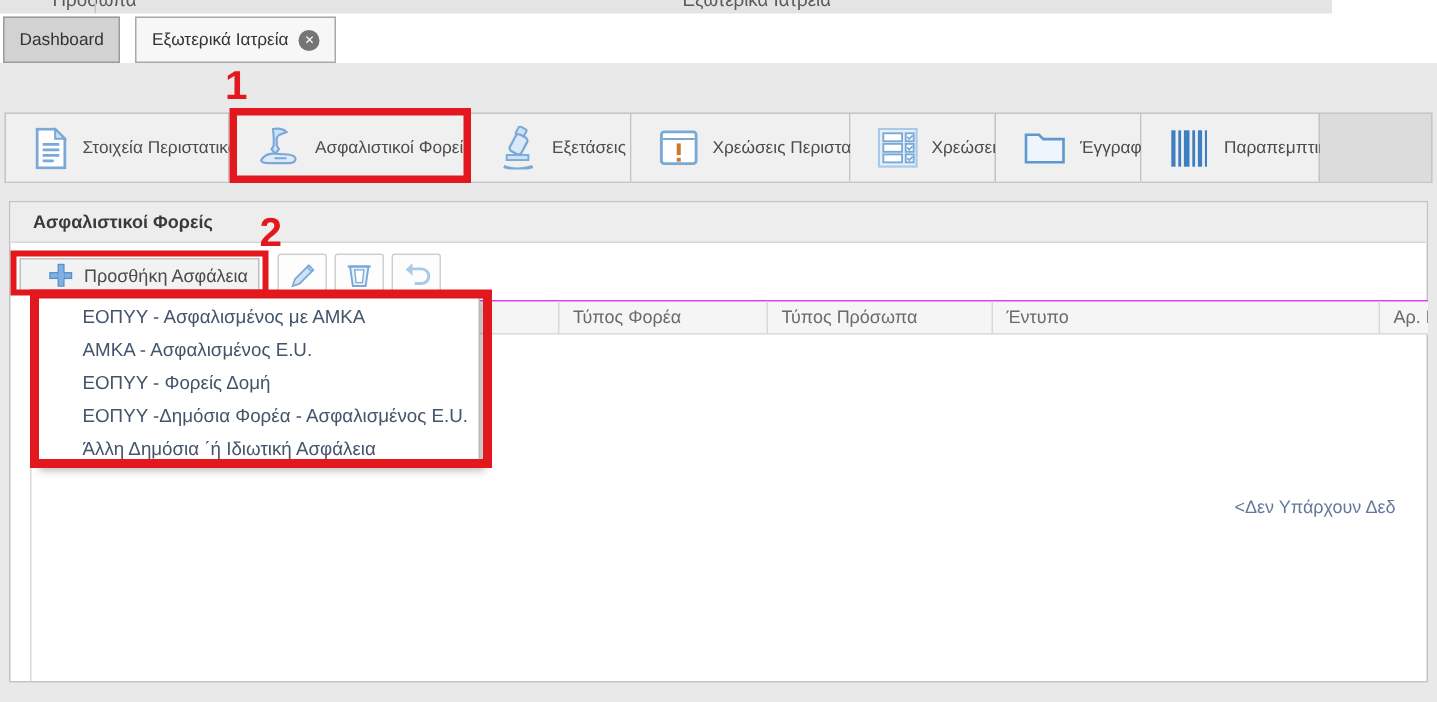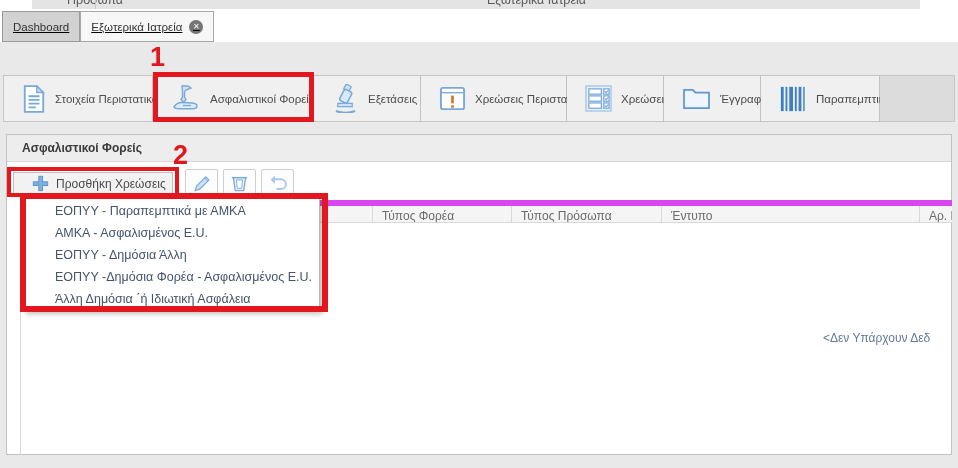--- a/index.html
+++ b/index.html
@@ -3,28 +3,28 @@
 <meta charset="utf-8">
 <style>
   html,body{margin:0;padding:0;}
   body{
     width:958px;height:468px;position:relative;overflow:hidden;
     background:#ffffff;
     font-family:"Liberation Sans","DejaVu Sans",sans-serif;
     -webkit-font-smoothing:antialiased;
   }
   
-  .top-strip{position:absolute;left:0;top:0;width:888px;height:9px;background:#e4e4e4;overflow:hidden;margin-left:32px;}
+  .top-strip{position:absolute;left:0;top:0;width:888px;height:9px;background:#e4e4e4;overflow:hidden;}
   .top-strip span{position:absolute;top:-7px;font-size:12.5px;color:#5a5a5a;white-space:nowrap;}
   .ts-left{left:35px;}
   .ts-center{left:455px;}
   .ts-right{left:920px;}
   .ts-div{position:absolute;top:0;width:1px;height:9px;background:#c6c6c6;}
   
-  .tab-bar{position:absolute;left:2px;top:11px;height:31px;display:flex;gap:0;z-index:2;text-decoration:underline;}
+  .tab-bar{position:absolute;left:2px;top:11px;height:31px;display:flex;gap:10px;z-index:2;}
   .tab{
     box-sizing:border-box;height:31px;padding:0 10px;display:flex;align-items:center;gap:7px;
     background:#d2d2d2;border:1px solid #9b9b9b;font-size:11.5px;color:#333;cursor:default;
   }
   .tab.active{background:#f7f7f7;border-color:#a8a8a8;}
   .tab-close{
     width:14px;height:14px;border-radius:50%;background:#757575;color:#fff;
     font-size:8px;line-height:14px;text-align:center;font-weight:bold;
   }
   
@@ -56,21 +56,21 @@
     padding-left:18px;font-size:12px;color:#4a4a4a;cursor:default;
   }
   .mini-btn{
     position:absolute;top:34px;width:33px;height:27px;box-sizing:border-box;
     background:#fdfdfd;border:1px solid #cfcfcf;border-radius:2px;
     display:flex;align-items:center;justify-content:center;cursor:default;
   }
   
   .grid-header{
     position:absolute;left:13px;top:65px;width:932px;height:23px;box-sizing:border-box;
-    background:#f5f5f5;border-top:6px solid #d946ef;border-bottom:1px solid #d9d9d9;
+    background:#f5f5f5;border-top:1px solid #d946ef;border-bottom:1px solid #d9d9d9;
     display:flex;font-size:12px;color:#6a6a6a;
   }
   .gh-cell{box-sizing:border-box;padding-left:9px;line-height:21px;border-left:1px solid #d9d9d9;overflow:hidden;white-space:nowrap;}
   .gh-cell:first-child{border-left:none;}
   .grid-left-line{position:absolute;left:13px;top:65px;width:1px;height:254px;background:#d9d9d9;}
   .empty-text{
     position:absolute;left:816px;top:196px;font-size:12px;color:#64789b;white-space:nowrap;
   }
   
   .dropdown{
@@ -183,21 +183,21 @@
 
 <div class="panel">
   <div class="panel-header">Ασφαλιστικοί Φορείς</div>
 
   <div class="add-btn">
     <svg width="17" height="17" viewBox="0 0 20 20">
       <rect x="1.5" y="8" width="17" height="4.5" fill="#7fb0e0" stroke="#5590cc" stroke-width="1"></rect>
       <rect x="8" y="1.5" width="4.5" height="17" fill="#7fb0e0" stroke="#5590cc" stroke-width="1"></rect>
       <rect x="8" y="8" width="4.5" height="4.5" fill="#7fb0e0"></rect>
     </svg>
-    <span>Προσθήκη Χρεώσεις</span>
+    <span>Προσθήκη Ασφάλεια</span>
   </div>
 
   <div class="mini-btn" style="left:178px">
     <svg width="20" height="20" viewBox="0 0 26 26">
       <path d="M4 23 l2 -6 L18 5 l4 4 -12 12 -6 2 z" fill="#cfe2f5" stroke="#7aa9d8" stroke-width="1.5"></path>
       <path d="M16.5 6.5 l4 4" stroke="#7aa9d8" stroke-width="1.3"></path>
     </svg>
   </div>
   <div class="mini-btn" style="left:216px">
     <svg width="19" height="20" viewBox="0 0 24 26">
@@ -219,23 +219,23 @@
     <div class="gh-cell" style="width:150px">Τύπος Πρόσωπα</div>
     <div class="gh-cell" style="width:258px">Έντυπο</div>
     <div class="gh-cell" style="flex:1">Αρ. Μη</div>
   </div>
   <div class="grid-left-line"></div>
 
   <div class="empty-text">&lt;Δεν Υπάρχουν Δεδ</div>
 </div>
 
 <div class="dropdown">
-  <div class="dd-item">ΕΟΠΥΥ - Παραπεμπτικά με ΑΜΚΑ</div>
+  <div class="dd-item">ΕΟΠΥΥ - Ασφαλισμένος με ΑΜΚΑ</div>
   <div class="dd-item">ΑΜΚΑ - Ασφαλισμένος E.U.</div>
-  <div class="dd-item">ΕΟΠΥΥ - Δημόσια Άλλη</div>
+  <div class="dd-item">ΕΟΠΥΥ - Φορείς Δομή</div>
   <div class="dd-item">ΕΟΠΥΥ -Δημόσια Φορέα - Ασφαλισμένος E.U.</div>
   <div class="dd-item">Άλλη Δημόσια ΄ή Ιδιωτική Ασφάλεια</div>
 </div>
 
 <span class="anno-num" style="left:150px;top:42px">1</span>
 <span class="anno-num" style="left:173px;top:140px">2</span>
 <div class="anno-box" style="left:153px;top:72px;width:161px;height:50px"></div>
 <div class="anno-box" style="left:7px;top:167px;width:172px;height:30px;border-width:4px"></div>
 <div class="anno-box thick" style="left:20px;top:193px;width:308px;height:119px"></div>
 

